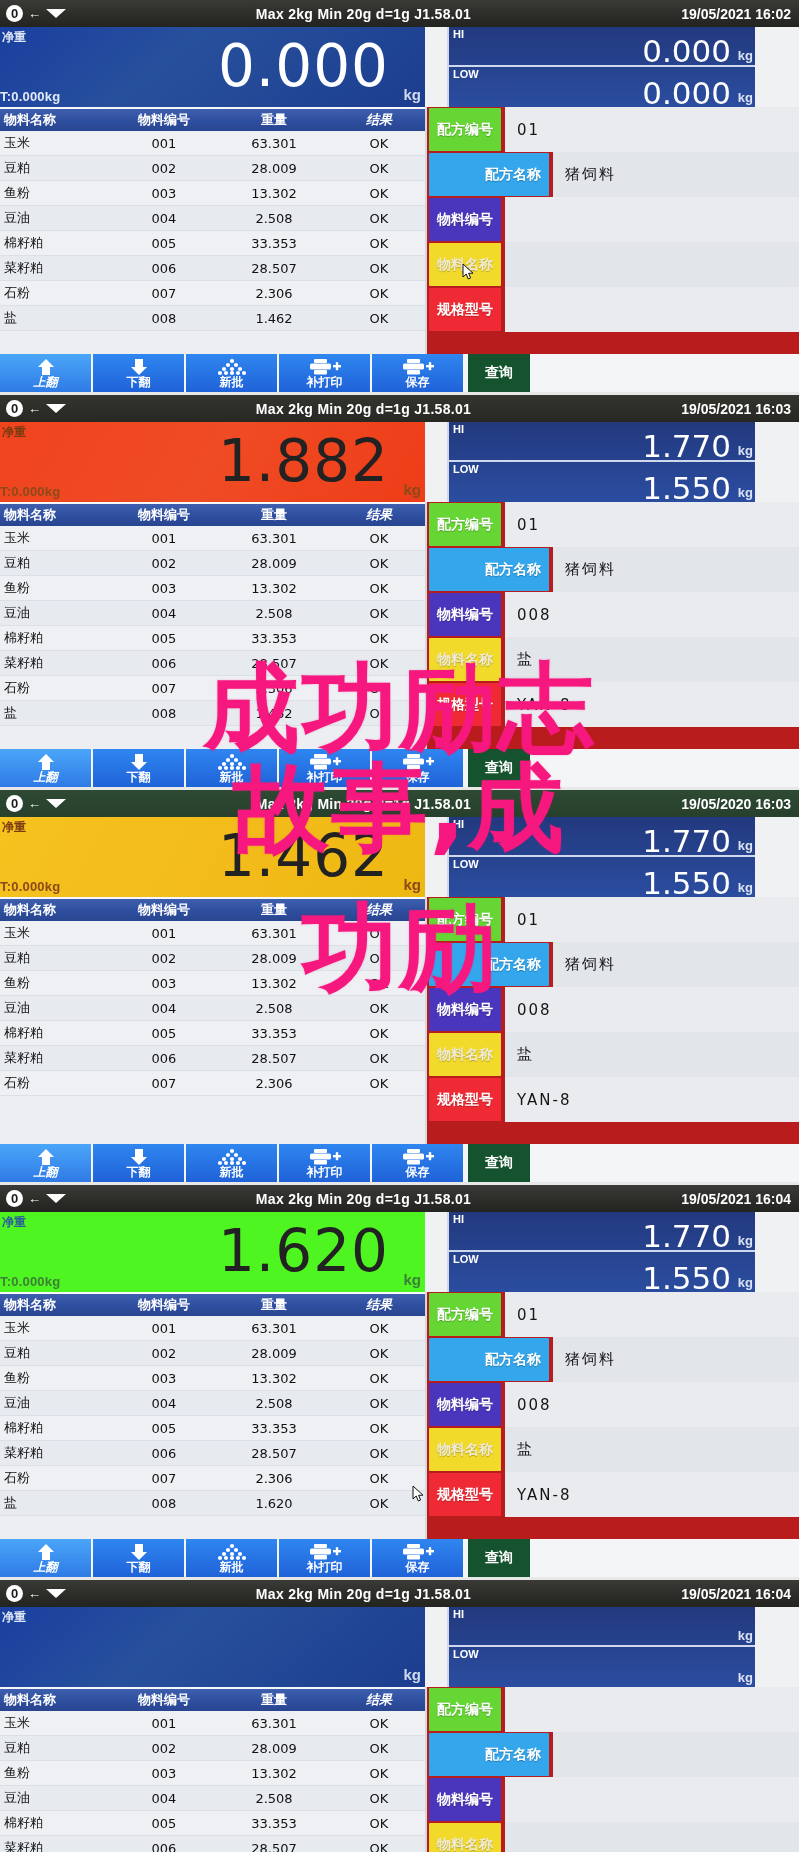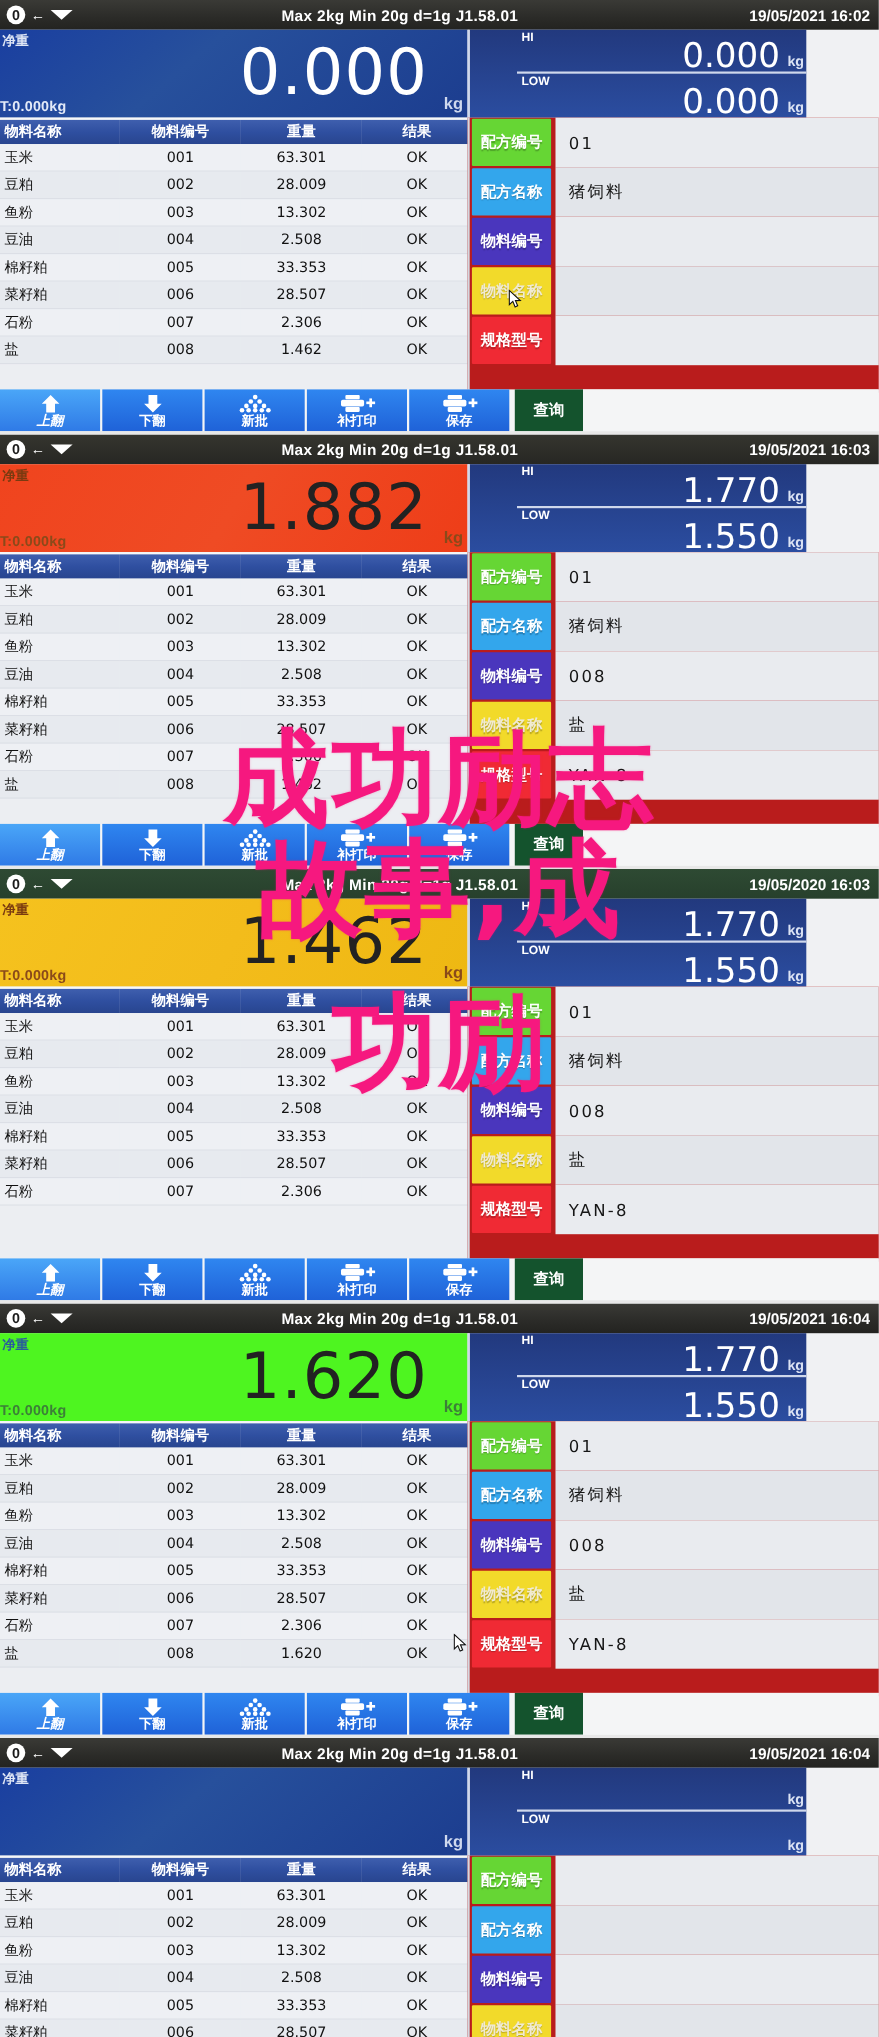--- a/index.html
+++ b/index.html
@@ -73,23 +73,23 @@
   }
   .wmain.red .bignum,.wmain.yellow .bignum,.wmain.green .bignum{color:#222;}
   .bigunit{
     position:absolute;right:4px;bottom:4px;font-size:15px;font-weight:bold;
     color:#cfd9ee;
   }
   .wmain.red .bigunit,.wmain.yellow .bigunit{color:#8a4a1a;}
   .wmain.green .bigunit{color:#3c7f38;}
 
   .wlimits{
-    position:absolute;left:425px;top:0;width:308px;height:80px;
+    position:absolute;left:447px;top:0;width:308px;height:80px;
     background:linear-gradient(180deg,#22397e 0%,#2b4da0 100%);
-    box-sizing:border-box;border-left:2px solid #cfd8ec;padding-left:43px;
+    box-sizing:border-box;border-left:2px solid #cfd8ec;
   }
   .limrow{position:relative;height:40px;box-sizing:border-box;}
   .limrow.hi{border-bottom:2px solid #cfd8ec;}
   .limkey{
     position:absolute;left:4px;top:1px;font-size:11px;font-weight:bold;color:#ffffff;
   }
   .limval{
     position:absolute;right:24px;bottom:-2px;font-size:31px;color:#fff;line-height:1;
     font-family:"DejaVu Sans","Liberation Sans",sans-serif;
   }
@@ -102,21 +102,21 @@
   }
   table.mat{width:100%;border-collapse:collapse;table-layout:fixed;}
   table.mat th{
     background:linear-gradient(180deg,#3f5fae 0%,#2f4fa0 50%,#28458f 100%);
     color:#fff;font-size:13px;font-weight:bold;height:22px;padding:0;
     text-align:center;
   }
   table.mat th.c-name{width:105px;text-align:left;padding-left:4px;}
   table.mat th.c-code{width:110px;}
   table.mat th.c-wt{width:110px;}
-  table.mat th.c-res{width:100px;}
+  table.mat th.c-res{width:100px;font-style:italic;}
   table.mat td{
     font-size:13px;color:#111;height:24px;padding:0;text-align:center;
     border-bottom:1px solid #dcdfe6;
     font-family:"DejaVu Sans","Liberation Sans",sans-serif;
   }
   table.mat td.c-name{text-align:left;padding-left:4px;}
   table.mat tr:nth-child(odd) td{background:#eef0f4;}
   table.mat tr:nth-child(even) td{background:#e7eaef;}
 
   
@@ -124,21 +124,21 @@
     position:absolute;left:425px;top:107px;width:374px;height:250px;
     background:#b91c1c;box-sizing:border-box;border-left:2px solid #d4d8e0;
   }
   .inforow{display:flex;height:45px;align-items:stretch;}
   .infokey{
     width:72px;margin:1px 4px 1px 2px;display:flex;align-items:center;
     justify-content:center;color:#fff;font-size:14px;font-weight:bold;
     border-radius:1px;text-shadow:0 1px 1px rgba(0,0,0,.25);
   }
   .k-green {background:#66d634;}
-  .k-blue  {background:#33a6ec;}
+  .k-blue  {background:#33a6ec;padding-left:48px;}
   .k-violet{background:#4a36bd;}
   .k-yellow{background:#f2da2a;color:#f0ead2;}
   .k-red   {background:#f02a34;}
   .infoval{
     flex:1;display:flex;align-items:center;font-size:15px;color:#161616;
     letter-spacing:2px;padding-left:12px;background:#e9ebef;
     font-family:"DejaVu Sans","Liberation Sans",sans-serif;
   }
   .inforow:nth-child(even) .infoval{background:#e2e5ea;}
 

